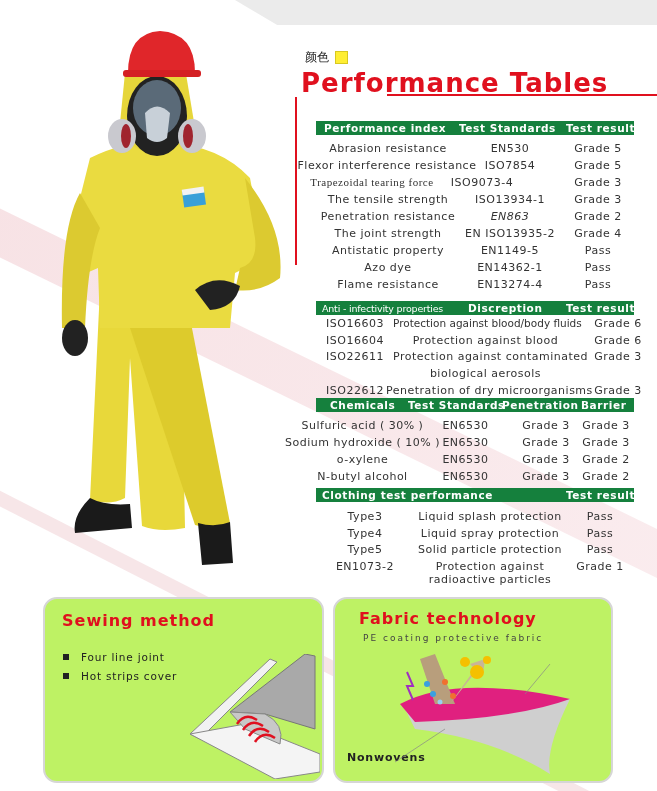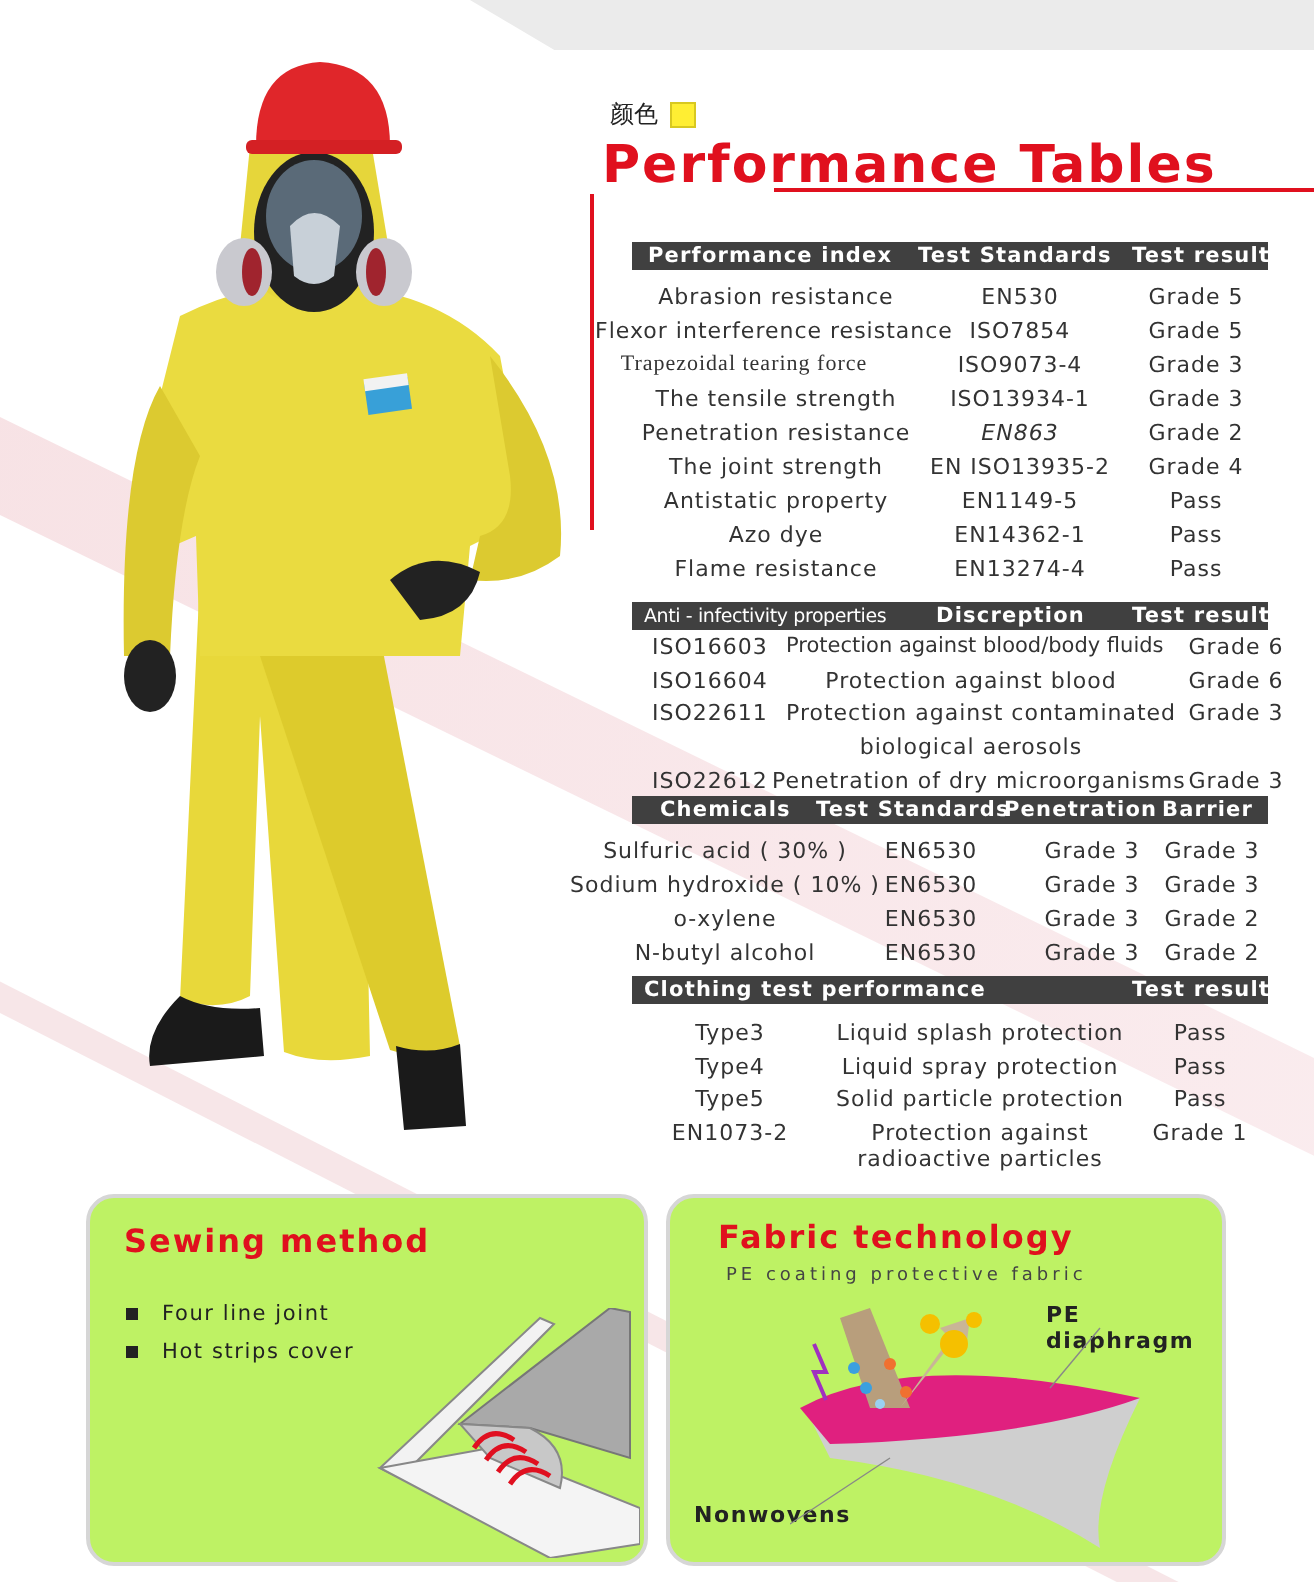--- a/index.html
+++ b/index.html
@@ -29,21 +29,21 @@
     .color-row { position: absolute; left: 305px; top: 49px; display: flex; align-items: center; gap: 6px; font-size: 12px; color: #222; }
     .swatch { width: 13px; height: 13px; background: #ffee33; border: 1px solid #d8c820; }
     .title {
       position: absolute; left: 301px; top: 68px; font-size: 26px; font-weight: bold;
       color: #e0101e; letter-spacing: 1px; font-family: "DejaVu Sans", sans-serif;
     }
     .title-underline { position: absolute; left: 387px; top: 94px; width: 270px; height: 2px; background: #e0101e; }
     .title-vline { position: absolute; left: 295px; top: 97px; width: 2px; height: 168px; background: #e0101e; }
 
     .hdr {
-      position: absolute; height: 14px; background: #404040; color: #fff;
+      position: absolute; height: 14px; background: #15803d; color: #fff;
       font-size: 10.5px; font-weight: bold; letter-spacing: 0.6px;
       display: flex; align-items: center;
     }
     .hdr span { position: absolute; white-space: nowrap; }
     .row { position: absolute; font-size: 11px; color: #333; letter-spacing: 0.5px; white-space: nowrap; }
     .c { position: absolute; text-align: center; white-space: nowrap; }
 
     
     .card {
       position: absolute; top: 597px; height: 186px; border: 2px solid #d6d6d6;
@@ -115,21 +115,21 @@
     <span class="c" style="left:470px;width:80px;">EN530</span>
     <span class="c" style="left:568px;width:60px;">Grade 5</span>
   </div>
   <div class="row" style="top:159px; left:0; width:657px;">
     <span class="c" style="left:296px;width:182px;">Flexor interference resistance</span>
     <span class="c" style="left:470px;width:80px;">ISO7854</span>
     <span class="c" style="left:568px;width:60px;">Grade 5</span>
   </div>
   <div class="row" style="top:176px; left:0; width:657px;">
     <span class="c" style="left:298px;width:148px;font-family:Liberation Serif, serif;">Trapezoidal tearing force</span>
-    <span class="c" style="left:470px;width:80px;">ISO9073-4</span>
+    <span class="c" style="left:442px;width:80px;">ISO9073-4</span>
     <span class="c" style="left:568px;width:60px;">Grade 3</span>
   </div>
   <div class="row" style="top:193px; left:0; width:657px;">
     <span class="c" style="left:298px;width:180px;">The tensile strength</span>
     <span class="c" style="left:470px;width:80px;">ISO13934-1</span>
     <span class="c" style="left:568px;width:60px;">Grade 3</span>
   </div>
   <div class="row" style="top:210px; left:0; width:657px;">
     <span class="c" style="left:298px;width:180px;">Penetration resistance</span>
     <span class="c" style="left:470px;width:80px;font-style:italic;">EN863</span>
@@ -271,21 +271,20 @@
       <path d="M58 76 Q66 64 78 72"></path>
       <path d="M64 82 Q72 70 84 78"></path>
       <path d="M70 88 Q78 76 90 84"></path>
     </g>
   </svg>
 </div>
 
 <div class="card" style="left:333px; width:280px;">
   <div class="card-title" style="left:24px; top:10px;">Fabric technology</div>
   <div class="sub" style="left:28px; top:34px;">PE coating protective fabric</div>
-  <div class="lbl" style="left:188px; top:52px;">PE diaphragm</div>
   <div class="lbl" style="left:12px; top:152px;">Nonwovens</div>
   <svg style="position:absolute; left:60px; top:55px;" width="190" height="125" viewBox="0 0 190 125">
     <path d="M10 55 Q80 40 175 45 Q150 95 155 120 Q100 85 20 75 Z" fill="#cfcfcf"></path>
     <path d="M5 50 Q60 20 175 45 Q120 65 20 68 Z" fill="#e0207f"></path>
     <path d="M25 5 L40 50 L60 50 L40 0 Z" fill="#b89e7c"></path>
     <path d="M55 50 L80 15 L75 10 L90 5 L88 20 L83 15 Z" fill="#c9b597"></path>
     <circle cx="32" cy="30" r="3" fill="#3aa0e0"></circle>
     <circle cx="38" cy="40" r="3" fill="#3aa0e0"></circle>
     <circle cx="50" cy="28" r="3" fill="#f07030"></circle>
     <circle cx="58" cy="42" r="3" fill="#f07030"></circle>

